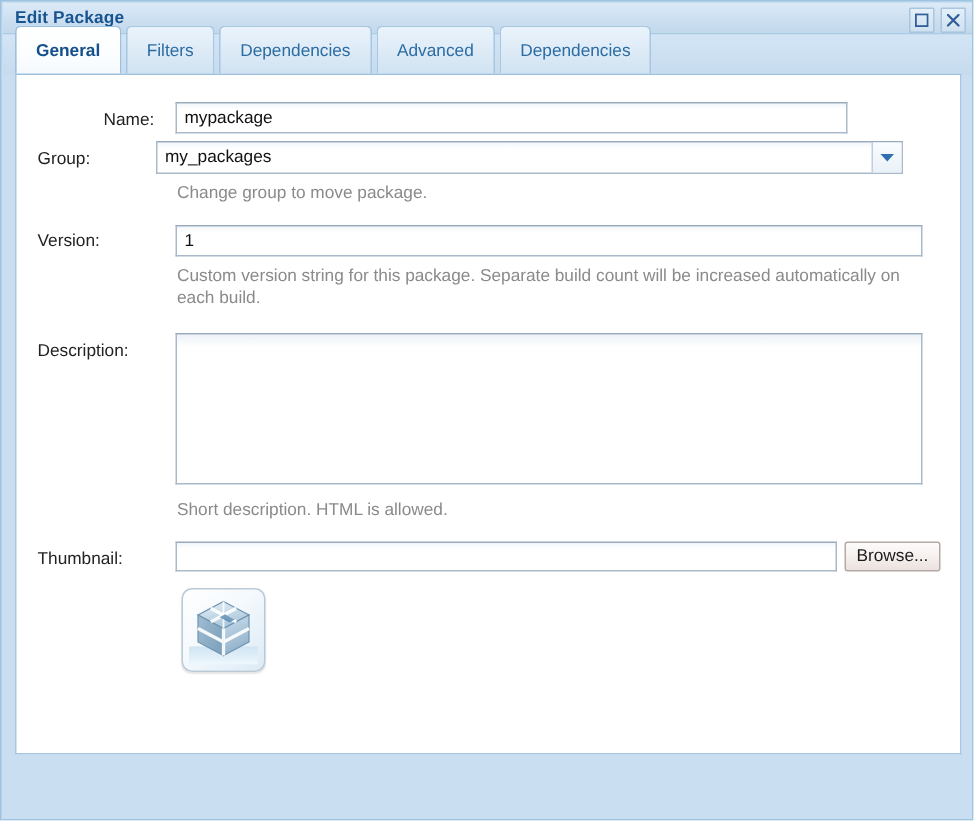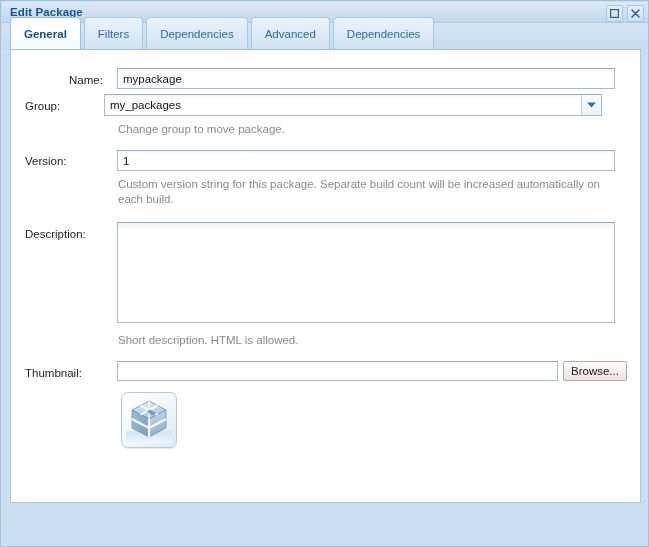--- a/index.html
+++ b/index.html
@@ -296,21 +296,21 @@
     </div>
     <div class="tab">
       <span>Dependencies</span>
     </div>
   </div>
 
   <div class="content">
     <div class="form">
 
       <div class="row-label" style="left:14px; top:24px;padding-left:44px;">Name:</div>
-      <input class="field" type="text" style="left: 106px; top: 18px; width: 498px; height: 21px;" value="mypackage">
+      <input class="field" type="text" style="left: 106px; top: 18px; width: 448px; height: 21px;" value="mypackage">
 
       <div class="row-label" style="left:14px; top:50px;">Group:</div>
       <div class="select-wrap" style="left:93px; top:44px; width:498px; height:22px;">
         <div class="select-value">my_packages</div>
         <div class="select-arrow">
           <svg width="11" height="8" viewBox="0 0 11 8">
             <path d="M1 1.6 L5.5 6.6 L10 1.6 Z" fill="#2f6fb0"></path>
           </svg>
         </div>
       </div>

